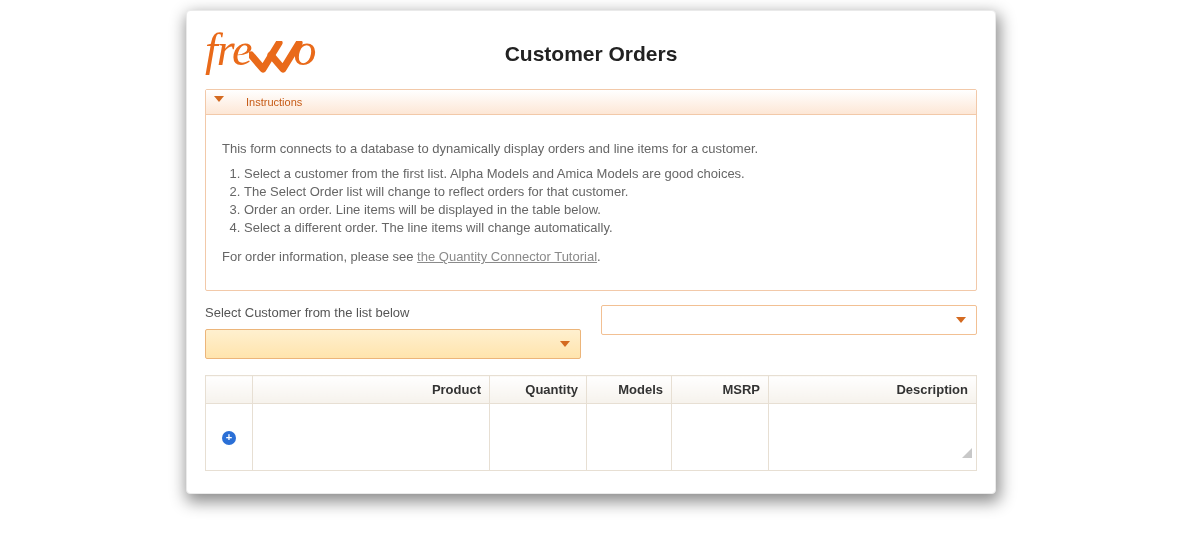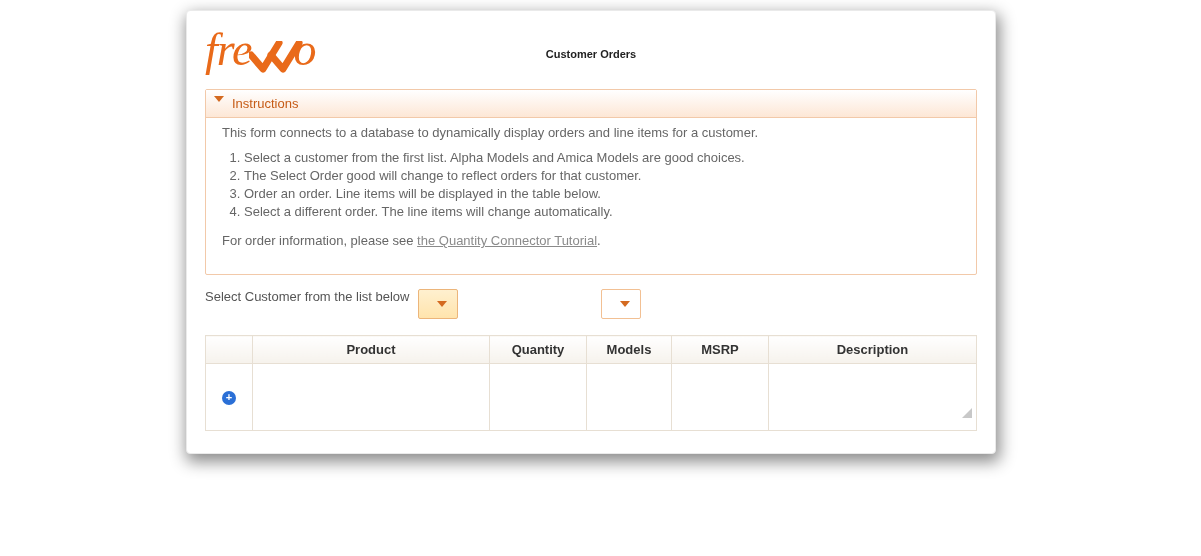--- a/index.html
+++ b/index.html
@@ -1,50 +1,50 @@
 <!DOCTYPE html>
 <html><head>
 <meta charset="utf-8">
 <style>
 html,body{margin:0;padding:0;font-family:"Lucida Grande","Lucida Sans Unicode",Arial,sans-serif;font-size:13px;color:#4f4f4f;background:#fff}
 .stage{width:1201px;height:556px;position:relative}
 .card{position:absolute;left:186px;top:10px;width:810px;background:#fff;border:1px solid #eaeaea;border-radius:4px;
       box-shadow:2px 6px 16px 2px rgba(0,0,0,.45);padding:18px 18px 22px 18px;box-sizing:border-box}
 
 .header-row{display:flex;align-items:center;margin-bottom:10px}
-.header-row .title{flex:1;text-align:center;font-weight:bold;font-size:11px;color:#222}
+.header-row .title{flex:1;text-align:center;font-weight:bold;font-size:21px;color:#222}
 
 .logo{width:132px;height:50px;position:relative;color:#e96a1a}
 .logo-text{position:absolute;left:0;top:-6px;font-family:Liberation Serif, serif;font-style:italic;
            font-weight:500;font-size:46px;letter-spacing:-1px;color:#e96a1a}
 .logo-checks{position:absolute;left:44px;top:12px;width:60px;height:34px}
 .logo-checks svg{width:60px;height:34px;display:block}
 
 .panel{border:1px solid #f2c9a9;border-radius:2px;margin-top:4px}
-.panel-title{display:flex;align-items:flex-start;gap:8px;padding:6px 8px;
-  background:linear-gradient(#ffffff,#fde7d6);color:#c65b16;border-bottom:1px solid #f2c9a9;font-size:13px;cursor:pointer}
+.panel-title{display:flex;align-items:flex-start;gap:22px;padding:6px 8px;
+  background:linear-gradient(#ffffff,#fde7d6);color:#c65b16;border-bottom:1px solid #f2c9a9;font-size:11px;cursor:pointer}
 .panel-title .tri{width:0;height:0;border-left:5px solid transparent;border-right:5px solid transparent;border-top:6px solid #d46a20}
-.panel-body{padding:7px 16px 16px 16px;color:#666;font-size:13px}
+.panel-body{padding:26px 16px 16px 16px;color:#666;font-size:13px}
 .panel-body p{margin:0 0 10px 0}
 .panel-body ol{margin:0 0 14px 22px;padding:0}
 .panel-body ol li{margin:3px 0}
 .panel-body a{color:#8a8a8a}
 
 .row2{display:flex;gap:20px;margin-top:14px}
-.field{flex:1;display:flex;flex-direction:row;gap:9px}
+.field{flex:1;display:flex;flex-direction:column;gap:9px}
 .field-label{color:#555}
 
 .select{position:relative;height:30px;border:1px solid #f2c093;border-radius:2px;background:#fff;cursor:pointer;
         display:flex;align-items:center;padding:0 30px 0 8px;box-sizing:border-box}
 .select.req{background:linear-gradient(#fff0cf,#ffe4ad);border-color:#ecb57a}
 .select .caret{position:absolute;right:10px;top:50%;transform:translateY(-50%);
                width:0;height:0;border-left:5px solid transparent;border-right:5px solid transparent;border-top:6px solid #d46a20}
 
 .tbl{width:100%;border-collapse:collapse;margin-top:16px;table-layout:fixed}
-.tbl th{background:linear-gradient(#ffffff,#f6f2ec);border:1px solid #e7dfd3;font-weight:bold;text-align:center;
+.tbl th{background:linear-gradient(#ffffff,#f6f2ec);border:1px solid #e7dfd3;font-weight:bold;text-align:right;
         padding:6px 8px;color:#333;font-size:13px}
 .tbl td{border:1px solid #e7dfd3;height:58px;padding:4px;vertical-align:middle;background:#fff}
 .tbl th.handle,.tbl td.handle{width:30px;text-align:center}
 
 .col-product{width:220px}
 .col-qty{width:80px}
 .col-price{width:68px}
 .col-msrp{width:80px}
 .tbl td.desc{vertical-align:top}
 .tbl td.desc .resize{float:right;margin-top:40px;width:0;height:0;border-bottom:10px solid #c8c8c8;border-left:10px solid transparent;cursor:nwse-resize}
@@ -73,21 +73,21 @@
 
     <div class="panel">
       <div class="panel-title">
         <span class="tri"></span>
         <span>Instructions</span>
       </div>
       <div class="panel-body">
         <p>This form connects to a database to dynamically display orders and line items for a customer.</p>
         <ol>
           <li>Select a customer from the first list. Alpha Models and Amica Models are good choices.</li>
-          <li>The Select Order good will change to reflect orders for that customer.</li>
+          <li>The Select Order list will change to reflect orders for that customer.</li>
           <li>Order an order. Line items will be displayed in the table below.</li>
           <li>Select a different order. The line items will change automatically.</li>
         </ol>
         <p>
           <span>For order information, please see </span>
           <a href="#">the Quantity Connector Tutorial</a><span>.</span>
         </p>
       </div>
     </div>
 

